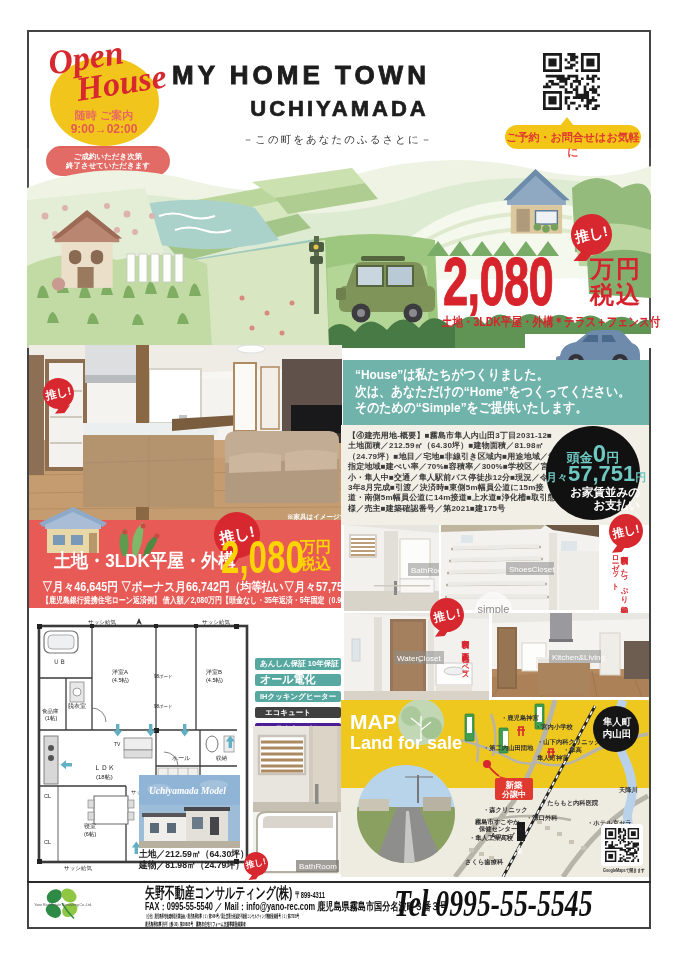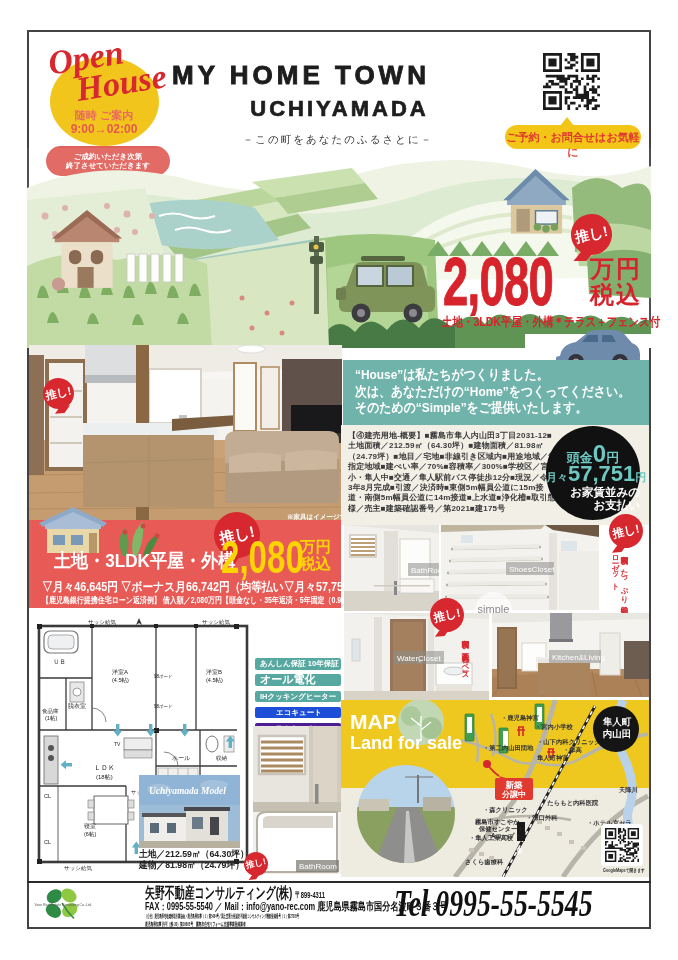--- a/index.html
+++ b/index.html
@@ -392,21 +392,21 @@
 <text x="118" y="90" font-size="4.5">98ポード</text>
 
 <path d="M103 0 l3 7 l-3 -2 l-3 2 Z" fill="#333"></path>
 </g>
 </svg>
 
 <div class="abs" style="left:255px;top:617px;width:86px;margin-top:41px;">
 <div style="height:11.5px;background:#57a8a1;border-radius:2px;color:#fff;font-size:7.5px;font-weight:bold;line-height:11.5px;padding-left:5px;margin-bottom:4.8px;box-sizing:border-box;">あんしん保証 10年保証</div>
 <div style="height:11.5px;background:#57a8a1;border-radius:2px;color:#fff;font-size:11px;font-weight:bold;line-height:11.5px;padding-left:5px;margin-bottom:4.8px;box-sizing:border-box;">オール電化</div>
 <div style="height:11.5px;background:#57a8a1;border-radius:2px;color:#fff;font-size:7.5px;font-weight:bold;line-height:11.5px;padding-left:5px;margin-bottom:4.8px;box-sizing:border-box;">IHクッキングヒーター</div>
-<div style="height:11.5px;background:#1d4ed8;border-radius:2px;color:#fff;font-size:7.5px;font-weight:bold;line-height:11.5px;padding-left:21px;margin-bottom:4.8px;box-sizing:border-box;">エコキュート</div>
+<div style="height:11.5px;background:#404040;border-radius:2px;color:#fff;font-size:7.5px;font-weight:bold;line-height:11.5px;padding-left:10px;margin-bottom:4.8px;box-sizing:border-box;">エコキュート</div>
 <div style="height:11.5px;background:#4c1d95;border-radius:2px;color:#fff;font-size:7.5px;font-weight:bold;line-height:11.5px;padding-left:5px;margin-bottom:4.8px;box-sizing:border-box;">システムキッチン</div>
 <div style="height:11.5px;background:#57a8a1;border-radius:2px;color:#fff;font-size:7.5px;font-weight:bold;line-height:11.5px;padding-left:1px;margin-bottom:4.8px;box-sizing:border-box;">ユニットバス</div>
 <div style="height:11.5px;background:#57a8a1;border-radius:2px;color:#fff;font-size:7.5px;font-weight:bold;line-height:11.5px;box-sizing:border-box;text-align:right;">全室照明器具付き</div>
 </div>
 
 <svg class="abs" style="left:139px;top:775px;" width="101" height="73" viewBox="0 0 101 73">
 <rect width="101" height="73" fill="#8fb4d6"></rect>
 <rect y="30" width="101" height="43" fill="#9dbcd8"></rect>
 <ellipse cx="20" cy="14" rx="12" ry="5" fill="#a9c4dc" opacity="0.8"></ellipse>
 <ellipse cx="75" cy="10" rx="14" ry="5" fill="#a9c4dc" opacity="0.8"></ellipse>

